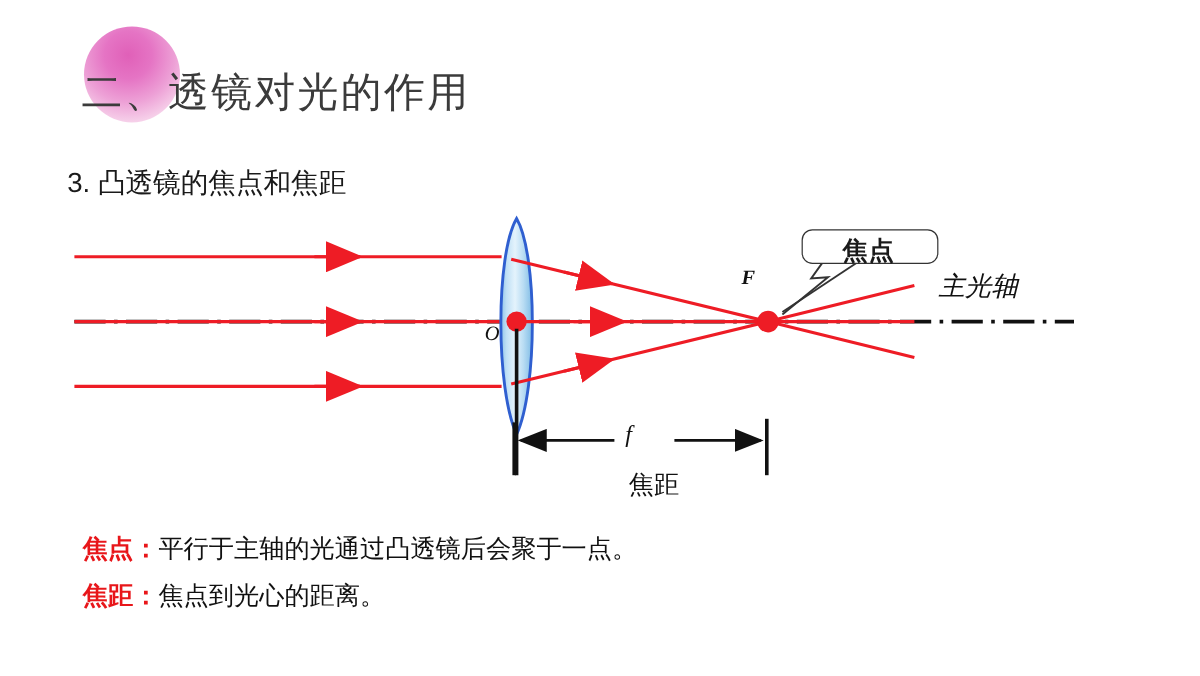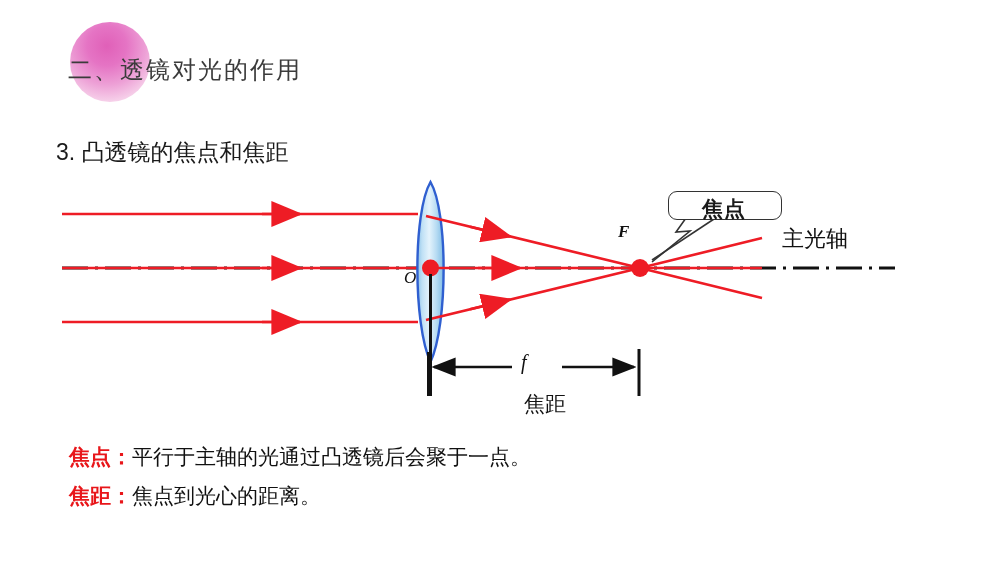--- a/index.html
+++ b/index.html
@@ -12,21 +12,21 @@
   }
   #slide{position:absolute;left:0;top:0;width:1000px;height:563px;}
 
   
   .title-circle{
     position:absolute;left:70px;top:22px;width:80px;height:80px;border-radius:50%;
     background:radial-gradient(circle at 46% 30%, #e060b8 0%, #e574c4 28%, #eda0d6 55%, #f6cfe9 78%, #fdf2f9 100%);
   }
   .title-text{
     position:absolute;left:68px;top:54px;
-    font-size:24px;color:#3b3b3b;letter-spacing:2px;white-space:nowrap;
+    font-size:34px;color:#3b3b3b;letter-spacing:2px;white-space:nowrap;
   }
   .subtitle-text{
     position:absolute;left:56px;top:137px;
     font-size:23px;color:#1a1a1a;white-space:nowrap;
   }
 
   
   #diagram{position:absolute;left:0;top:0;width:1000px;height:563px;}
 
   
@@ -35,21 +35,21 @@
   .lab-F{left:618px;top:222px;font-size:17px;font-style:italic;font-weight:bold;color:#111;font-family:"Liberation Serif",serif;}
   .lab-f{left:521px;top:351px;font-size:20px;font-style:italic;color:#111;font-family:"Liberation Serif",serif;}
   .lab-jiaodian-box{
     position:absolute;left:668px;top:191px;width:112px;height:27px;
     border:1.4px solid #333;border-radius:9px;background:#fff;
   }
   .lab-jiaodian-txt{
     position:absolute;left:668px;top:195px;width:112px;text-align:center;
     font-size:21px;font-weight:bold;color:#1a1a1a;letter-spacing:1px;
   }
-  .lab-zhuguangzhou{left:782px;top:224px;font-size:22px;color:#111;}
+  .lab-zhuguangzhou{left:782px;top:224px;font-size:22px;color:#111;font-style:italic;}
   .lab-jiaoju{left:524px;top:390px;font-size:21px;color:#111;}
 
   
   .def{position:absolute;white-space:nowrap;font-size:21px;color:#111;}
   .def1{left:69px;top:443px;}
   .def2{left:69px;top:482px;}
   .def .term{color:#e8161a;font-weight:bold;}
   .def .colon{color:#e8161a;font-weight:bold;}
 </style>
 </head>

